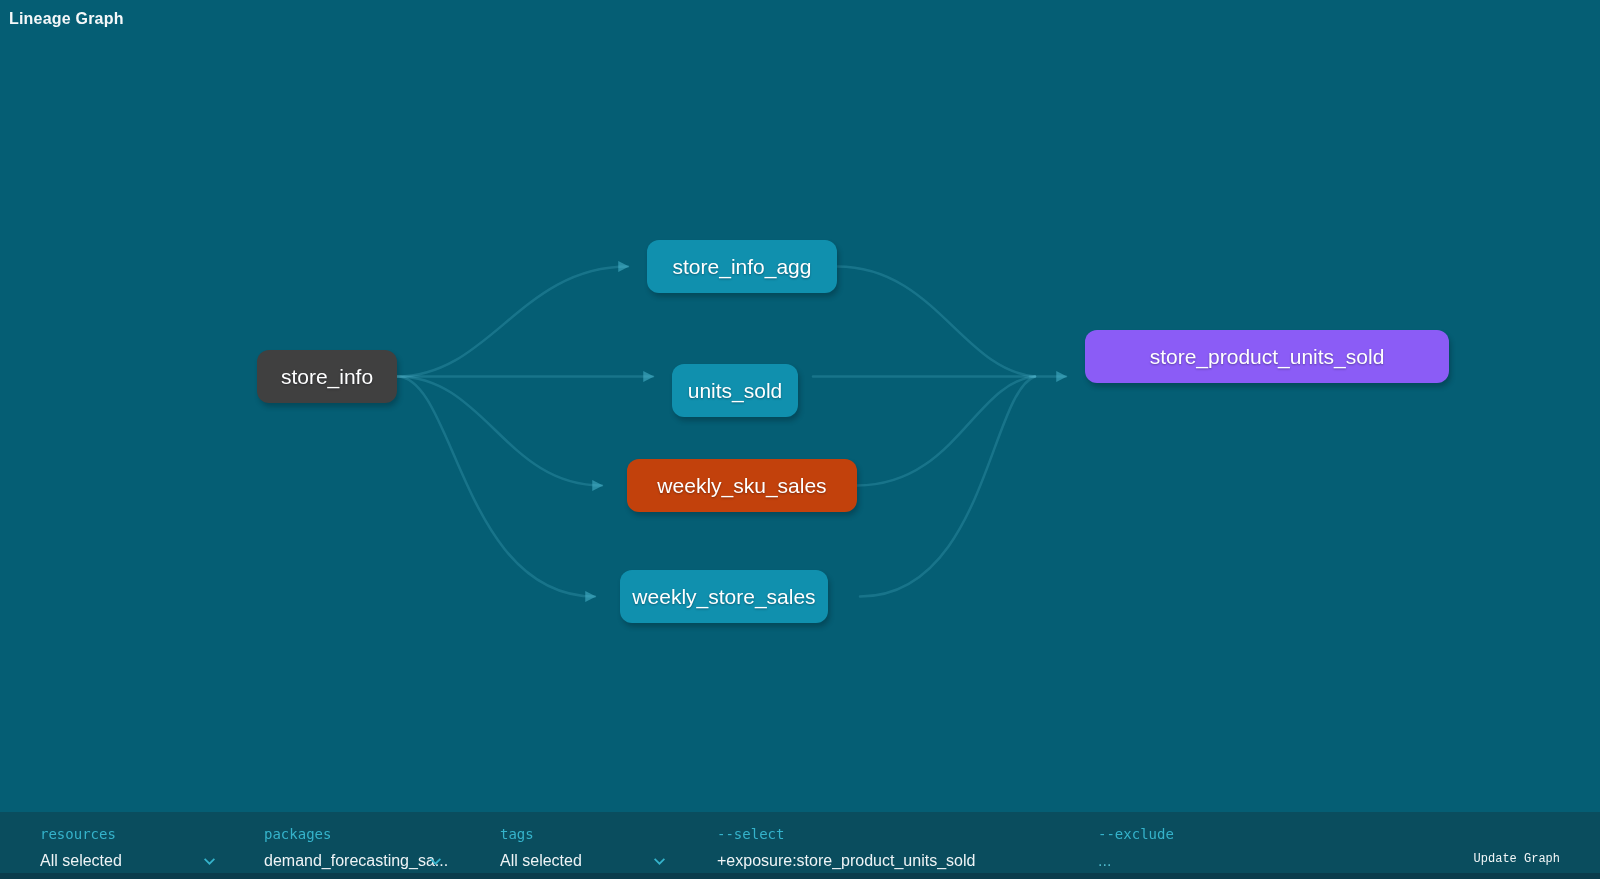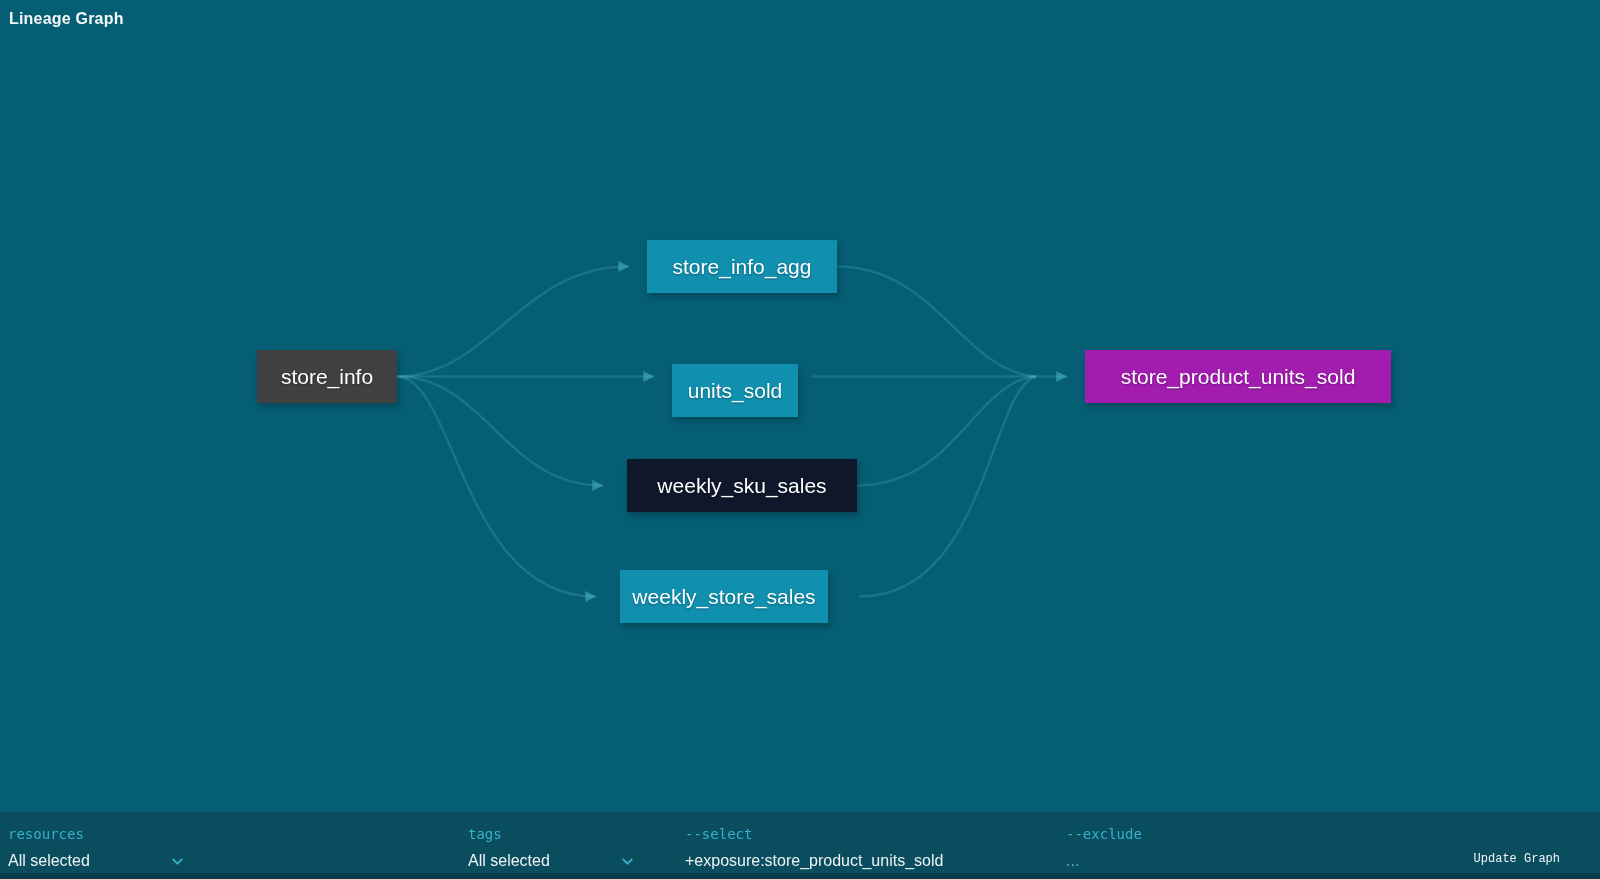--- a/index.html
+++ b/index.html
@@ -14,41 +14,41 @@
   .page-title {
     position: absolute; left: 9px; top: 10px;
     color: #F5F8F9; font-size: 16px; font-weight: 700;
     letter-spacing: 0.2px;
   }
 
   svg.edges { position: absolute; left: 0; top: 0; }
 
   .node {
     position: absolute; height: 53px;
-    border-radius: 0;
+    border-radius: 12px;
     display: flex; align-items: center; justify-content: center;
     color: #FFFFFF; font-size: 21px;
     text-shadow: 0 1px 2px rgba(0,10,20,0.35);
     box-shadow: 2px 4px 5px rgba(0,20,30,0.28);
     cursor: pointer;
     white-space: nowrap;
     text-align: center;
   }
 
   .toolbar {
     position: absolute; left: 0; top: 812px;
     width: 1600px; height: 67px;
     background: #0A4D5E;
   }
   .toolbar-bottom-strip {
     position: absolute; left: 0; top: 61px;
     width: 1600px; height: 6px;
     background: #0B3C4C;
   }
-  .filter { position: absolute; top: 0; height: 61px; }
+  .filter { position: absolute; top: 0; height: 61px; margin-left: 32px; }
   .filter-label {
     position: absolute; top: 14px; left: 0;
     font-family: "DejaVu Sans Mono", monospace;
     font-size: 14px; color: #35B3CB; white-space: nowrap;
   }
   .filter-value {
     position: absolute; top: 40px; left: 0;
     font-size: 16px; color: #EFF4F6; white-space: nowrap;
     cursor: pointer;
   }
@@ -92,40 +92,47 @@
 
   <div class="node" style="left: 257px; top: 350px; width: 140px; background: #404040;">
     <span>store_info</span>
   </div>
   <div class="node" style="left: 647px; top: 240px; width: 190px; background: rgb(16, 144, 174);">
     <span>store_info_agg</span>
   </div>
   <div class="node" style="left: 672px; top: 364px; width: 126px; background: rgb(16, 144, 174);">
     <span>units_sold</span>
   </div>
-  <div class="node" style="left: 627px; top: 459px; width: 230px; background: #0f172a;">
+  <div class="node" style="left: 627px; top: 459px; width: 230px; background: #c2410c;">
     <span>weekly_sku_sales</span>
   </div>
   <div class="node" style="left: 620px; top: 570px; width: 208px; background: rgb(16, 144, 174);">
     <span>weekly_store_sales</span>
   </div>
-  <div class="node" style="left: 1085px; top: 350px; width: 306px; background: #a21caf;">
+  <div class="node" style="left: 1085px; top: 330px; width: 364px; background: #8b5cf6;">
     <span>store_product_units_sold</span>
   </div>
 
   <div class="toolbar">
 
     <div class="filter" style="left:8px; width:176px;">
       <div class="filter-label">resources</div>
       <div class="filter-value">All selected</div>
       <svg class="chevron" style="left:163px;" viewBox="0 0 12 8">
         <polyline points="1.5,1.5 6,6 10.5,1.5" fill="none" stroke="#35B3CB" stroke-width="1.6"></polyline>
       </svg>
     </div>
 
+    <div class="filter" style="left:232px; width:184px;">
+      <div class="filter-label">packages</div>
+      <div class="filter-value">demand_forecasting_sa...</div>
+      <svg class="chevron" style="left:165px;" viewBox="0 0 12 8">
+        <polyline points="1.5,1.5 6,6 10.5,1.5" fill="none" stroke="#35B3CB" stroke-width="1.6"></polyline>
+      </svg>
+    </div>
 
     <div class="filter" style="left:468px; width:166px;">
       <div class="filter-label">tags</div>
       <div class="filter-value">All selected</div>
       <svg class="chevron" style="left:153px;" viewBox="0 0 12 8">
         <polyline points="1.5,1.5 6,6 10.5,1.5" fill="none" stroke="#35B3CB" stroke-width="1.6"></polyline>
       </svg>
     </div>
 
     <div class="filter" style="left:1066px; width:220px;">

